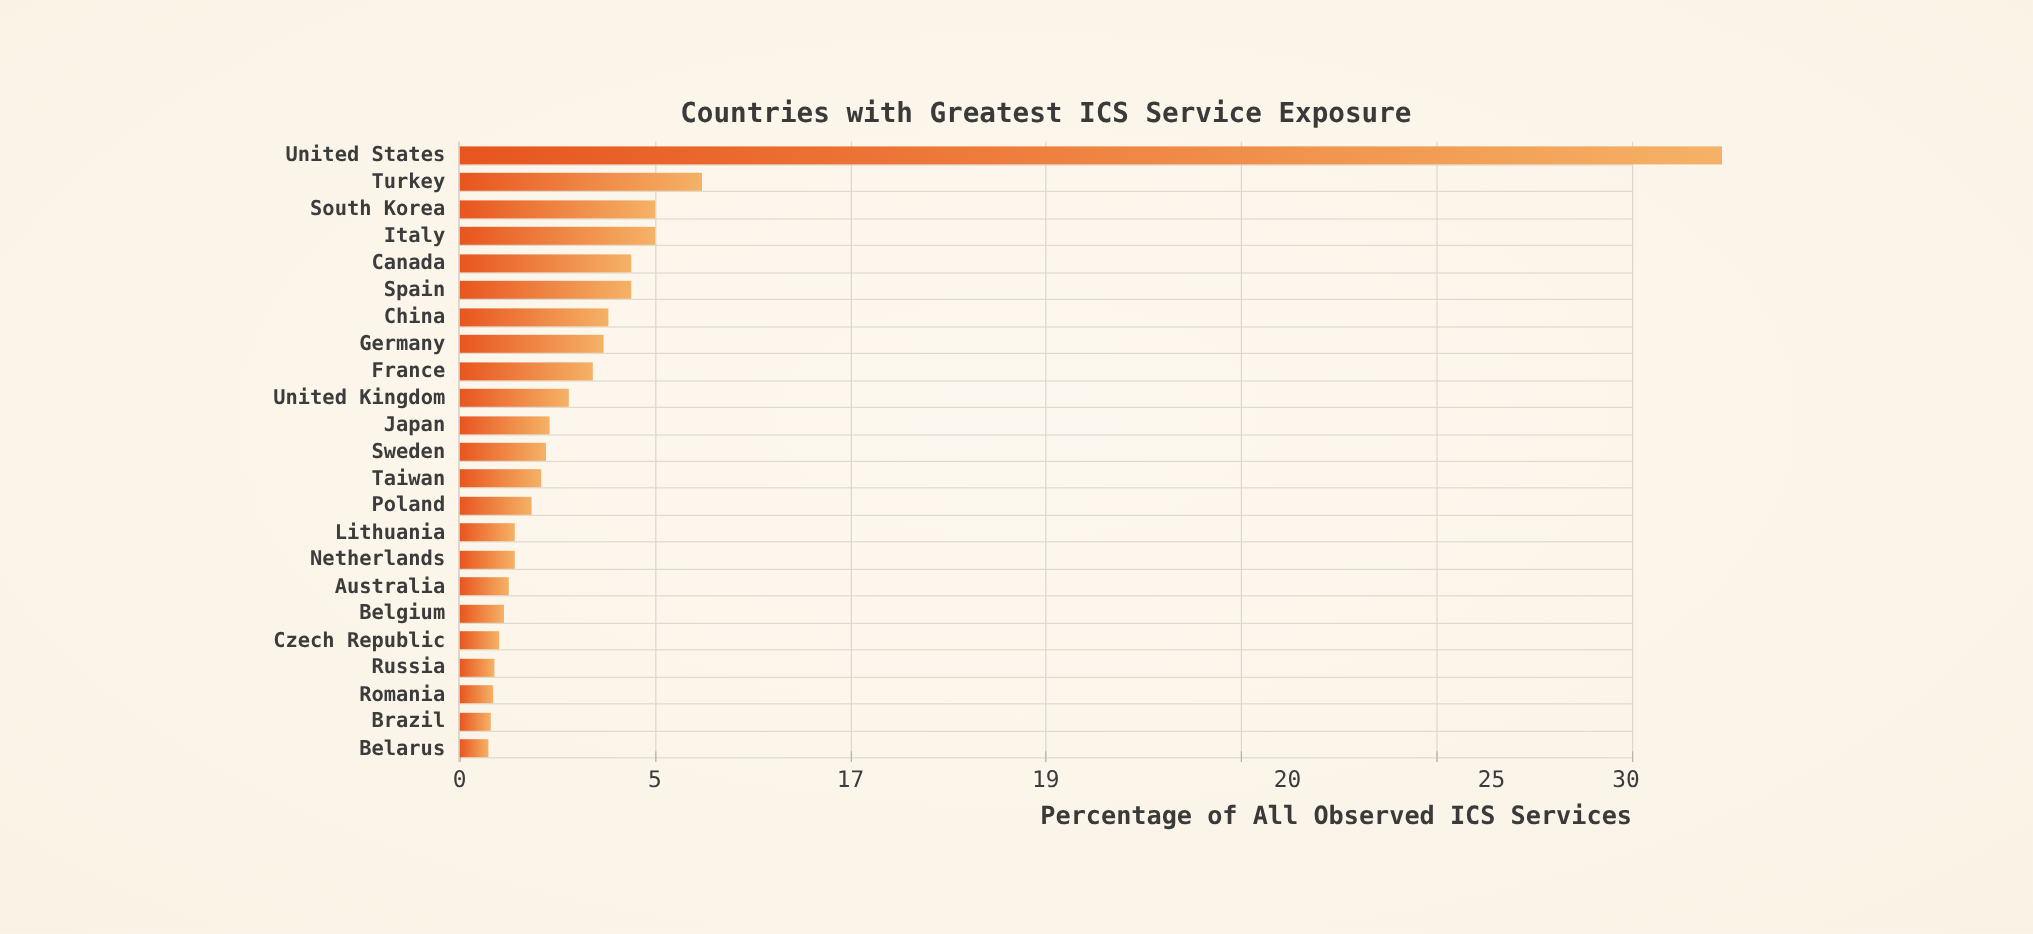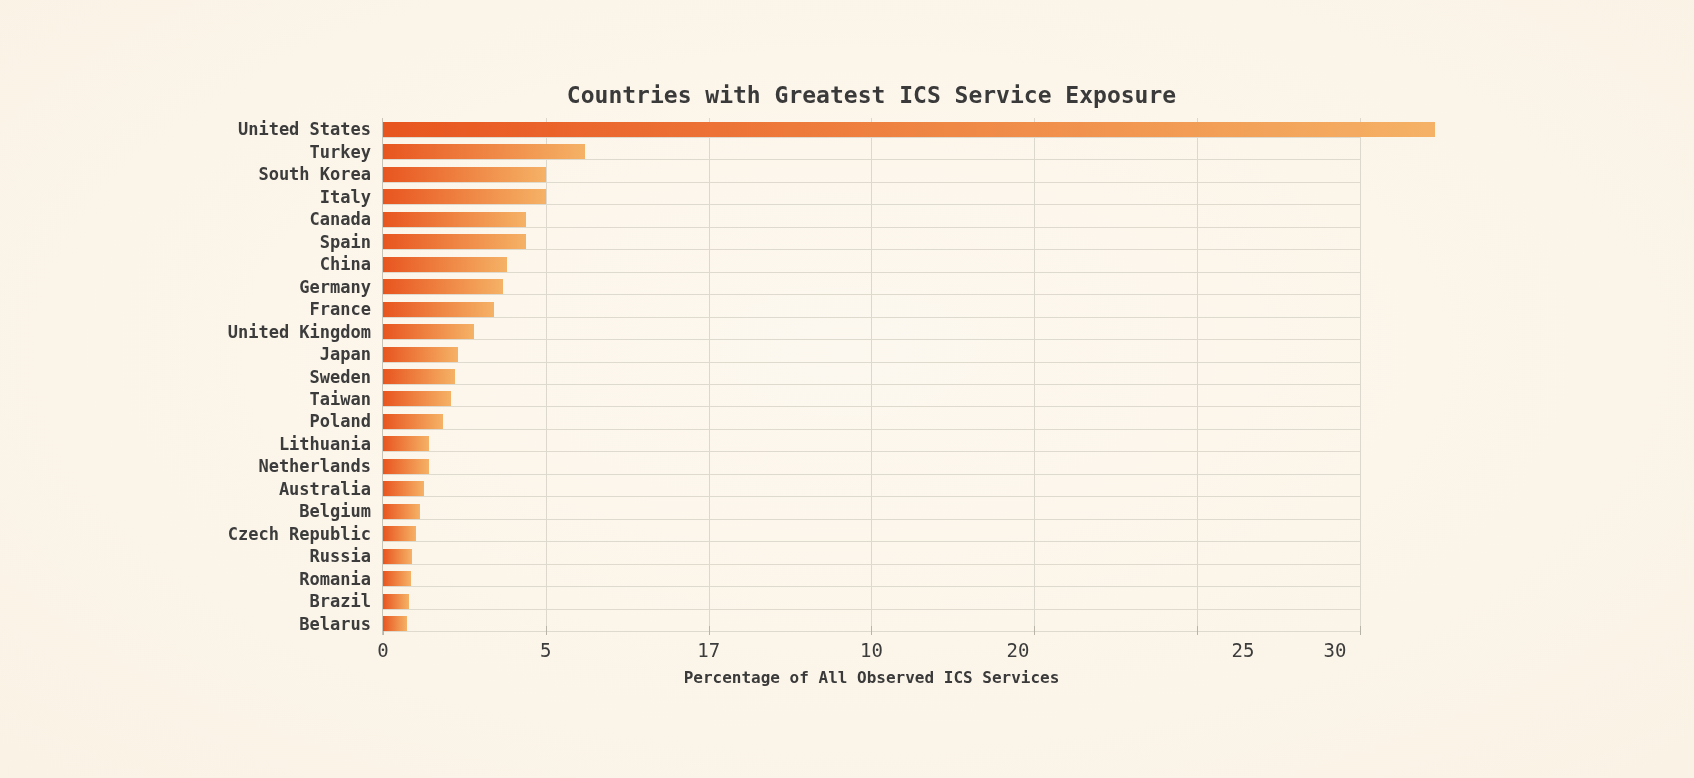--- a/index.html
+++ b/index.html
@@ -121,22 +121,22 @@
     transform: translateX(-50%);
     font-size: 19px;
     color: #3c3c3c;
     white-space: nowrap;
   }
   #xaxis-title {
     position: absolute;
     left: 383px;
     top: 668px;
     width: 977px;
-    text-align: center;
-    font-size: 16px;
+    text-align: right;
+    font-size: 21px;
     font-weight: bold;
     color: #3a3a3a;
     white-space: nowrap;
   }
 </style>
 </head>
 <body>
 
 <div id="page-bg"></div>
 
@@ -231,24 +231,24 @@
   </div>
 
   <div id="xaxis-layer">
       <div class="xtick-mark" style="left: 0px;"></div>
       <div class="xtick-label" style="left: 0px;">0</div>
       <div class="xtick-mark" style="left: 162.833px;"></div>
       <div class="xtick-label" style="left: 162.833px;">5</div>
       <div class="xtick-mark" style="left: 325.666px;"></div>
       <div class="xtick-label" style="left: 325.666px;">17</div>
       <div class="xtick-mark" style="left: 488.499px;"></div>
-      <div class="xtick-label" style="left: 488.499px;">10</div>
+      <div class="xtick-label" style="left: 488.499px;">19</div>
       <div class="xtick-mark" style="left: 651.332px;"></div>
-      <div class="xtick-label" style="left: 635px;">20</div>
+      <div class="xtick-label" style="left: 690px;">20</div>
       <div class="xtick-mark" style="left: 814.165px;"></div>
       <div class="xtick-label" style="left: 860px;">25</div>
       <div class="xtick-mark" style="left: 976.998px;"></div>
-      <div class="xtick-label" style="left: 952px;">30</div>
+      <div class="xtick-label" style="left: 972px;">30</div>
     </div>
 
   <div id="xaxis-title">Percentage of All Observed ICS Services</div>
 
 </div>
 
 </body></html>

